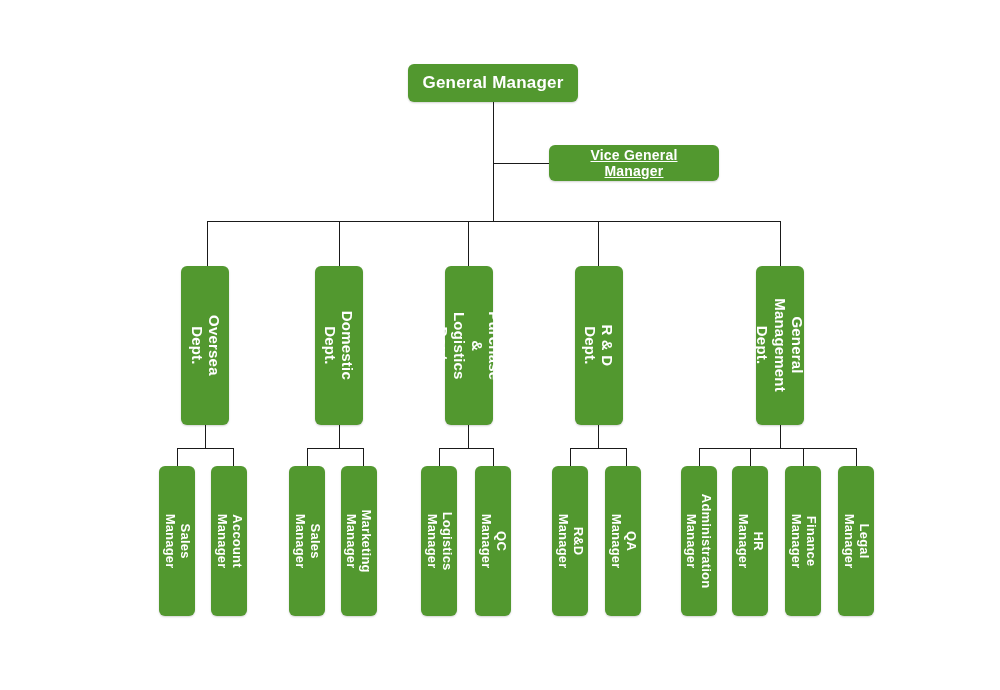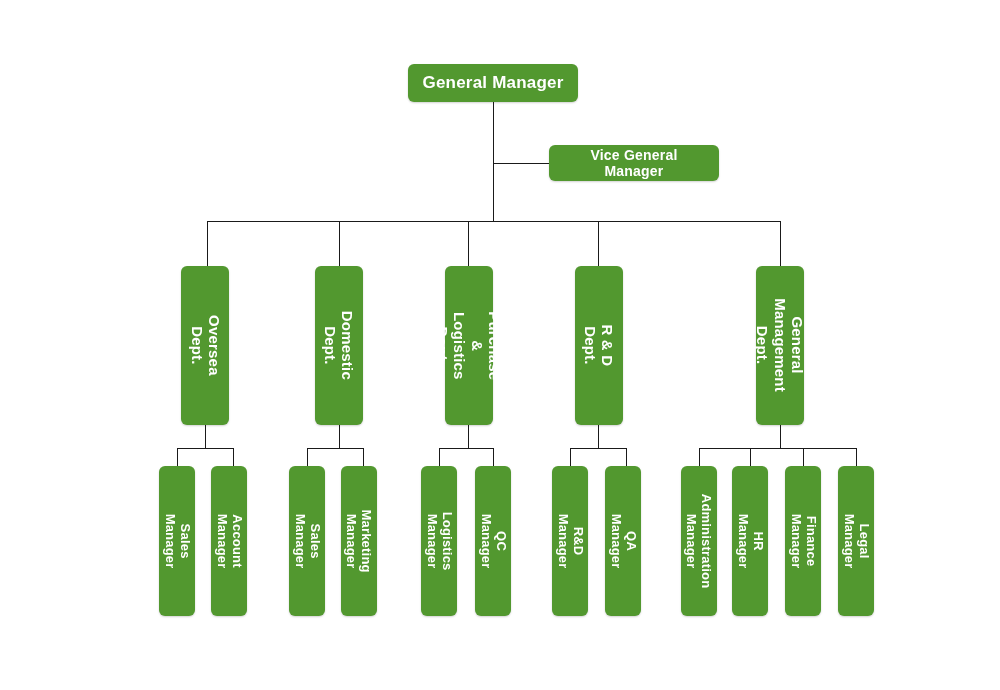--- a/index.html
+++ b/index.html
@@ -79,21 +79,21 @@
 <div id="chart-canvas" style="background: rgb(255, 255, 255);">
 
   <div class="node node-h gm" style="left: 408px; top: 64px; width: 170px; height: 38px; background: rgb(82, 152, 47); color: rgb(255, 255, 255);">
     <span class="node-label">General Manager</span>
   </div>
 
   <div class="line line-v" style="left: 493px; top: 102px; height: 119px; background: rgb(26, 26, 26);"></div>
 
   <div class="line line-h" style="left: 493px; top: 163px; width: 57px; background: rgb(26, 26, 26);"></div>
 
-  <div class="node node-h vice" style="left: 549px; top: 145px; width: 170px; height: 36px; background: rgb(82, 152, 47); color: rgb(255, 255, 255);">
+  <div class="node node-h vice" style="left: 549px; top: 145px; width: 170px; height: 36px; background: rgb(82, 152, 47); color: rgb(255, 255, 255); text-decoration: underline;">
     <span class="node-label">Vice General Manager</span>
   </div>
 
   <div class="line line-h" style="left: 207px; top: 221px; width: 574px; background: rgb(26, 26, 26);"></div>
 
   <div class="line line-v" style="left: 207px; top: 221px; height: 45px; background: rgb(26, 26, 26);"></div>
   <div class="line line-v" style="left: 339px; top: 221px; height: 45px; background: rgb(26, 26, 26);"></div>
   <div class="line line-v" style="left: 468px; top: 221px; height: 45px; background: rgb(26, 26, 26);"></div>
   <div class="line line-v" style="left: 598px; top: 221px; height: 45px; background: rgb(26, 26, 26);"></div>
   <div class="line line-v" style="left: 780px; top: 221px; height: 45px; background: rgb(26, 26, 26);"></div>

